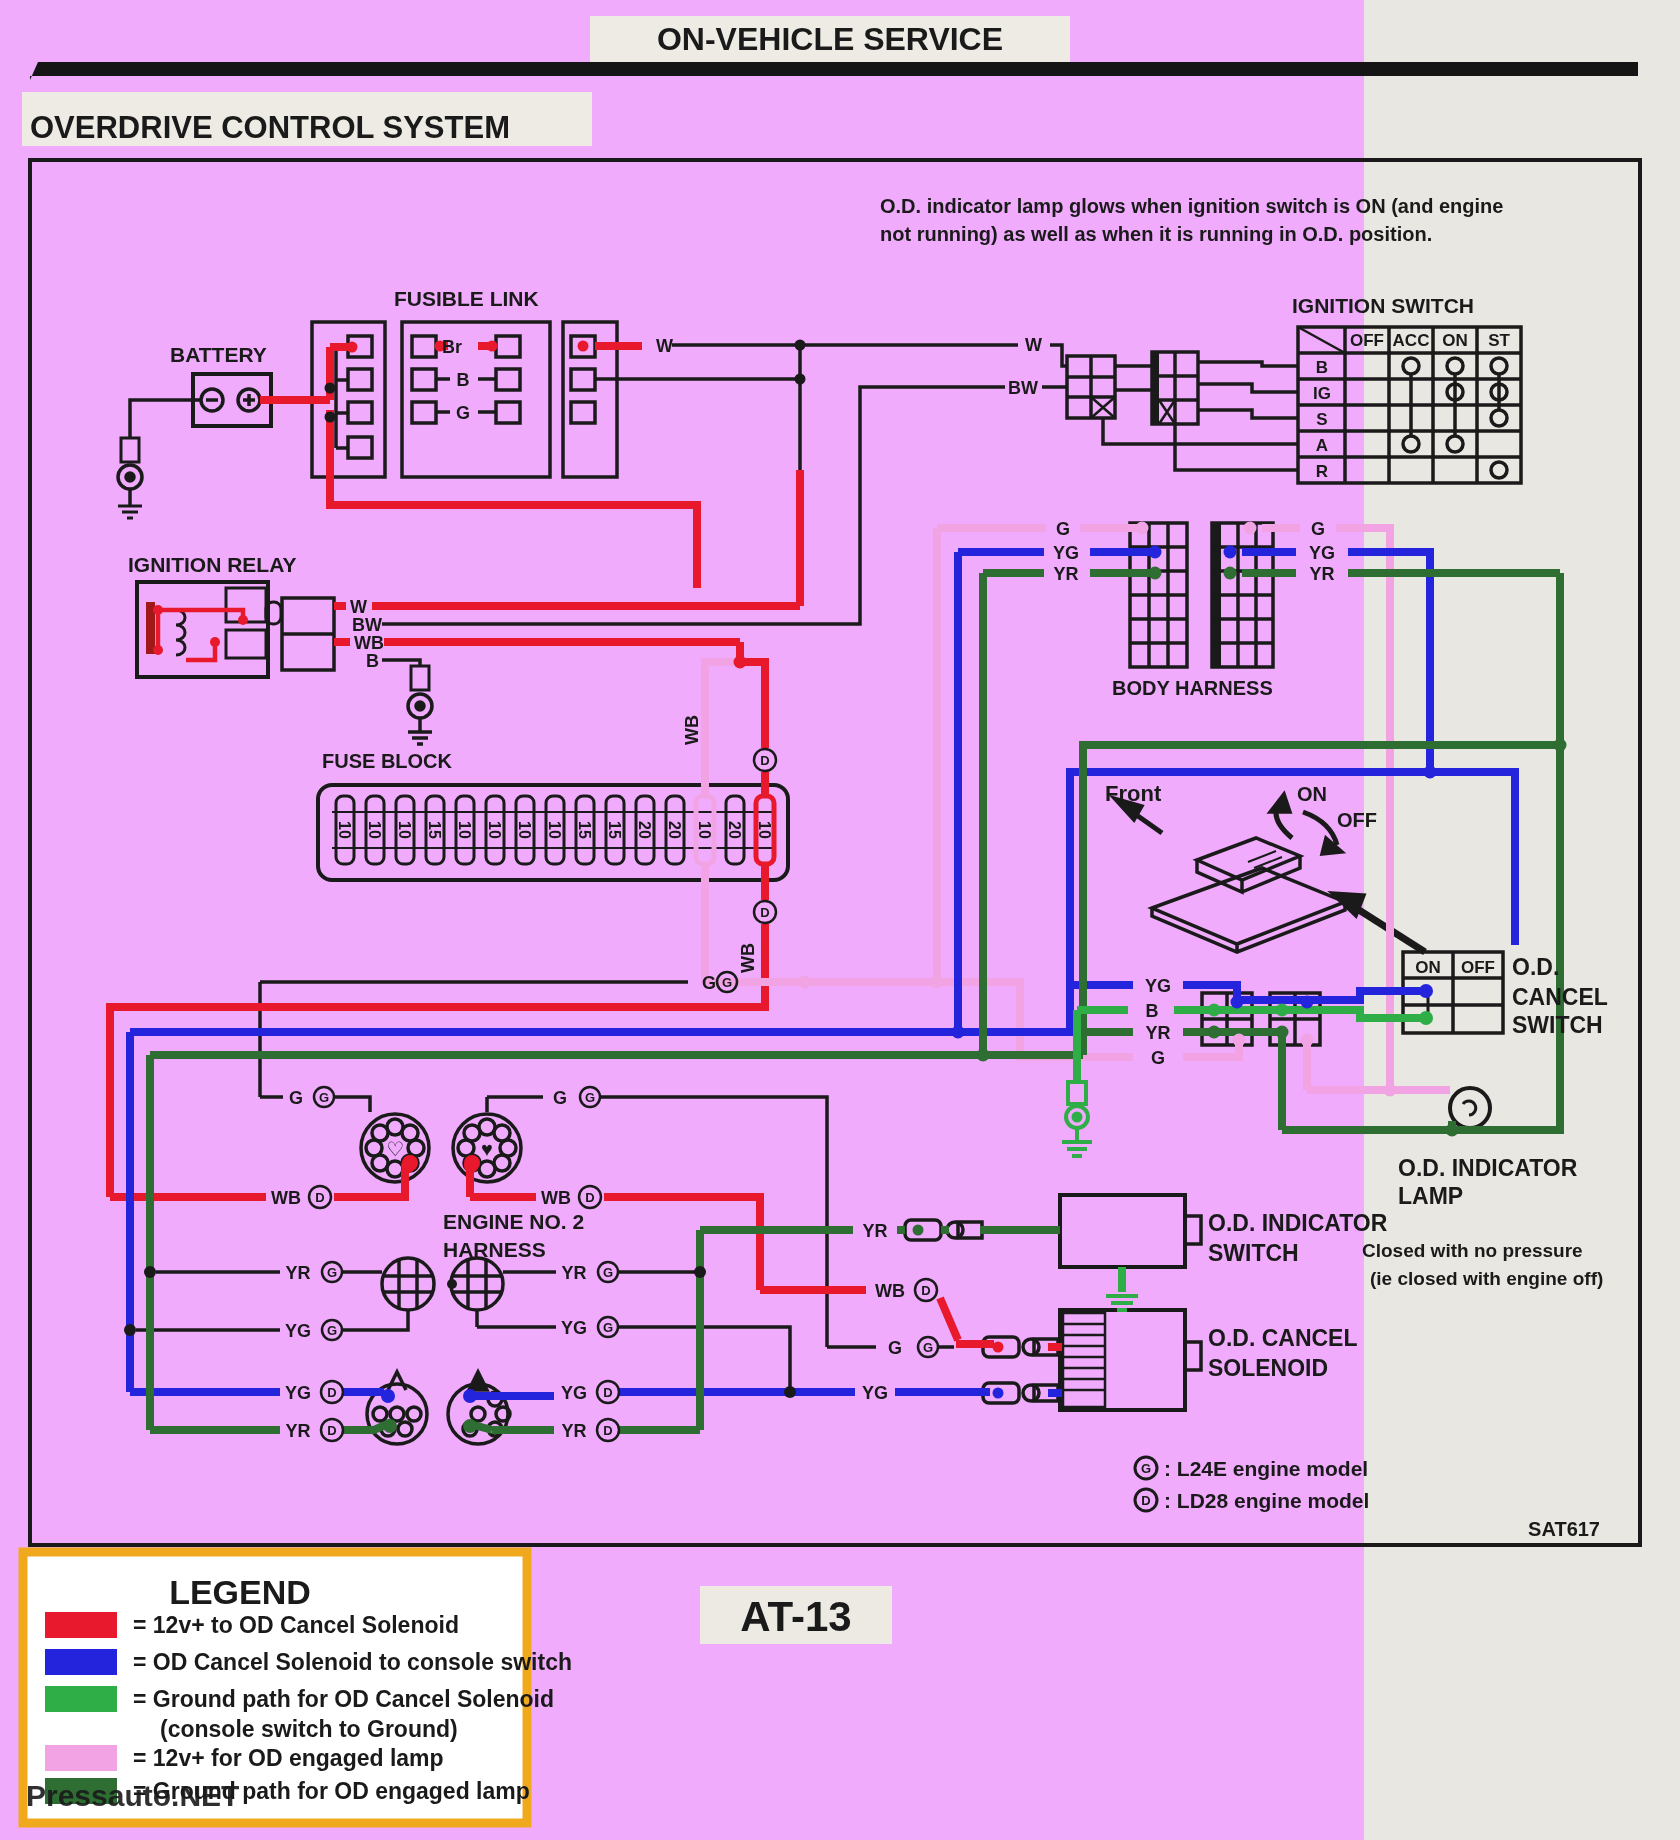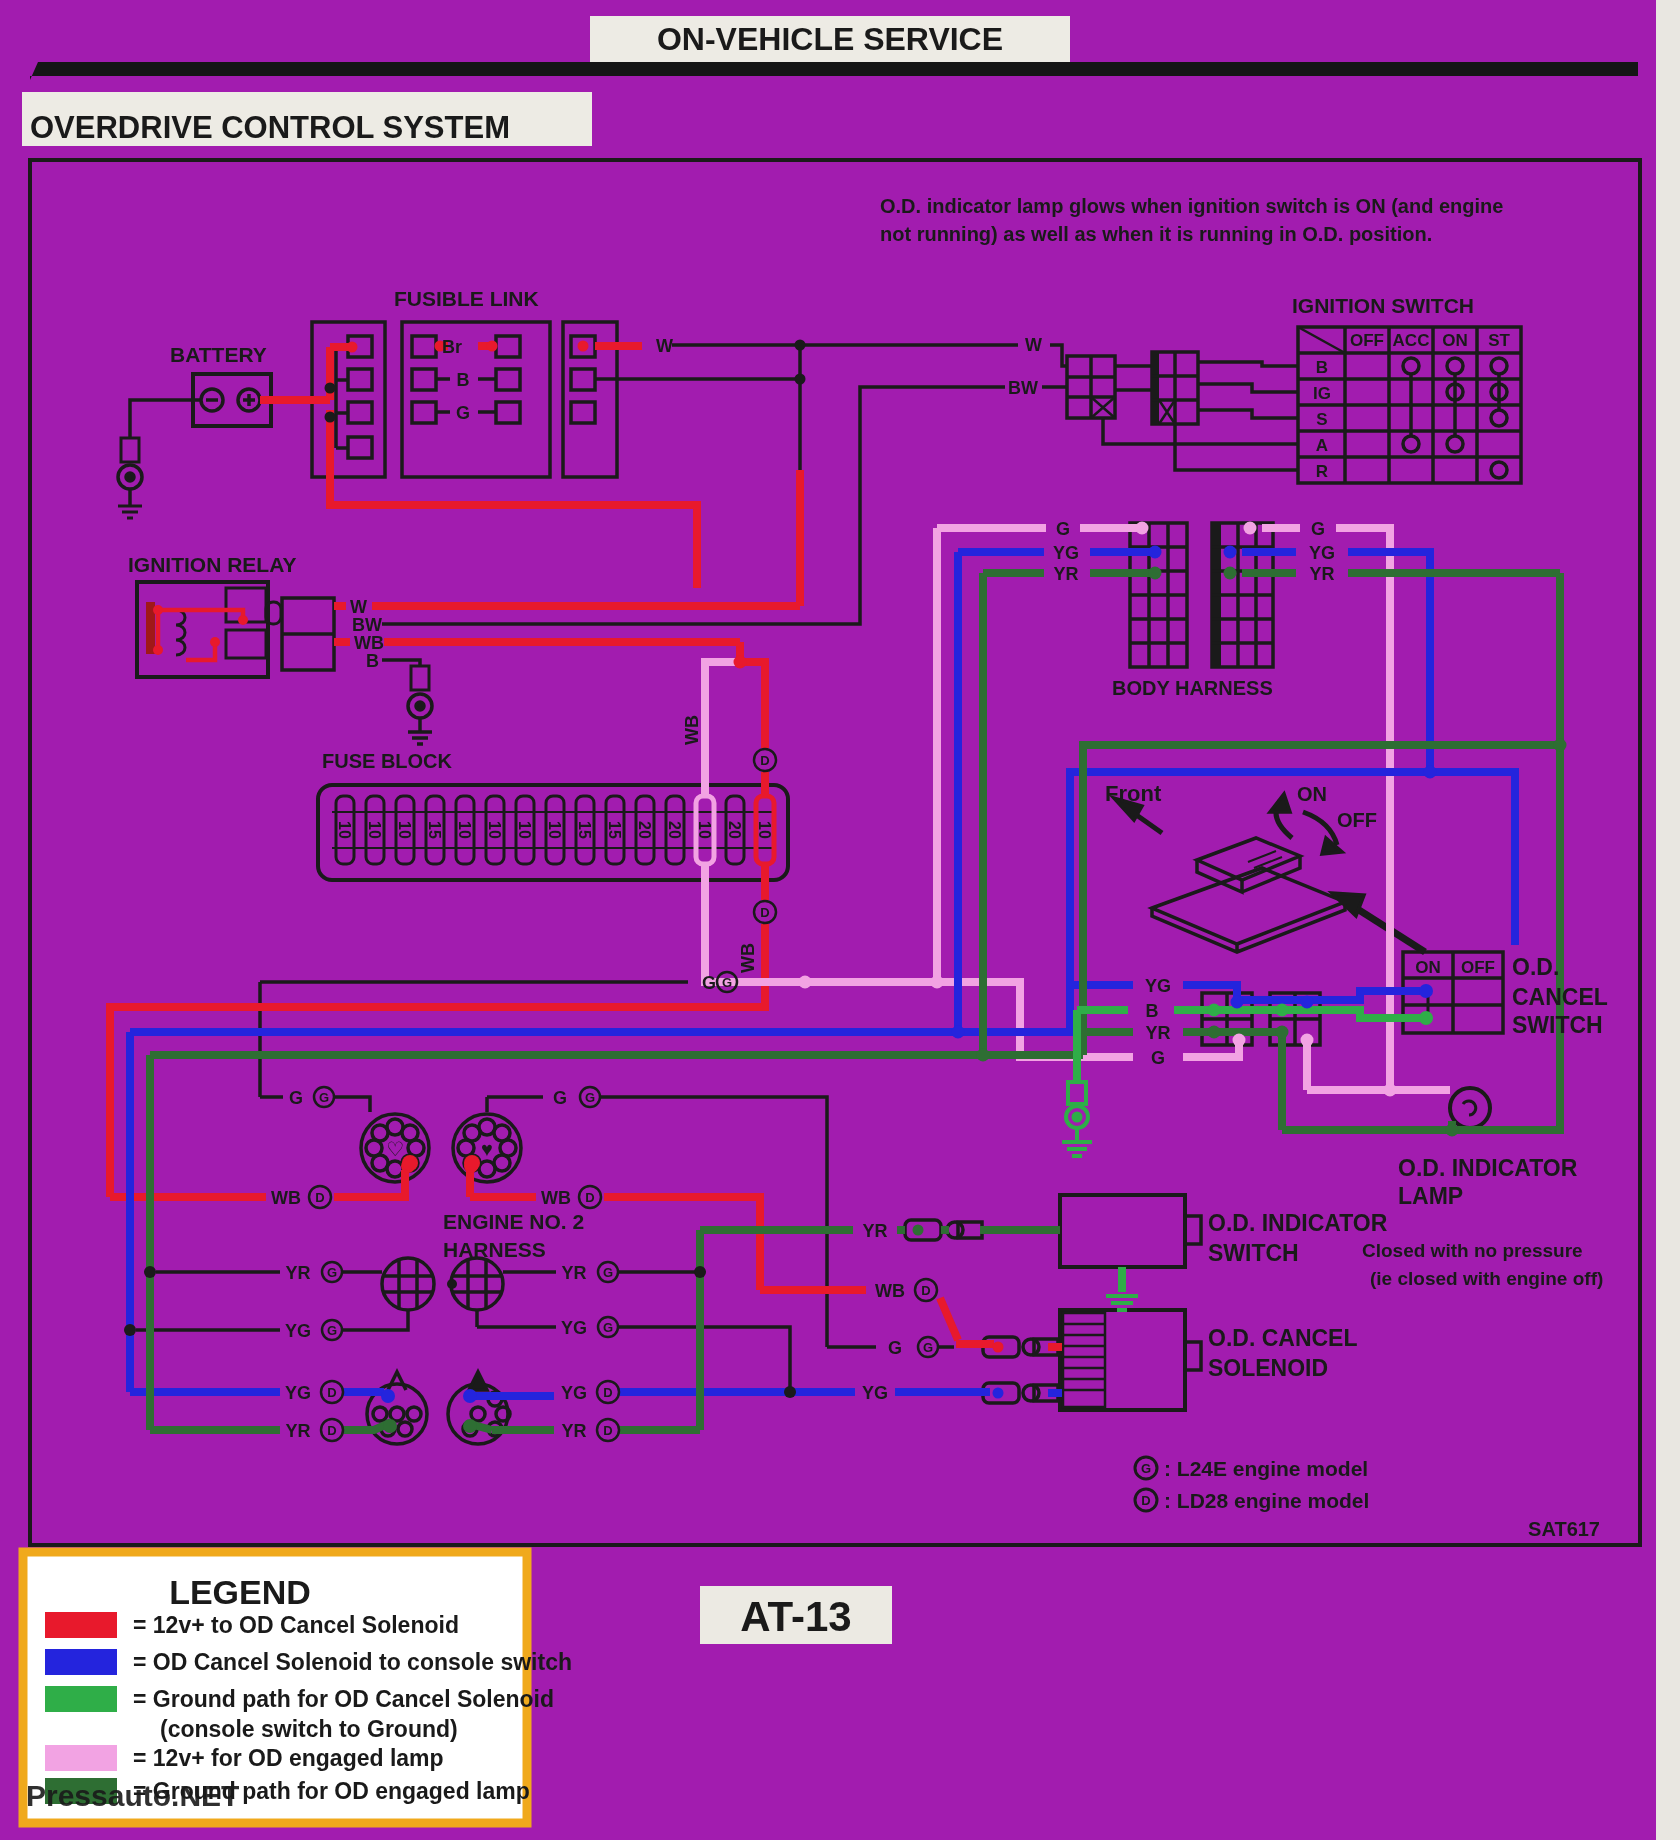--- a/index.html
+++ b/index.html
@@ -1,16 +1,16 @@
 <!DOCTYPE html>
 <html><head>
 <meta charset="utf-8">
 <style>
   html,body{margin:0;padding:0;background:#e9e7e1;}
-  #page{width:1656px;height:1840px;position:relative;background:#a21caf;font-family:"Liberation Sans",sans-serif;}
+  #page{width:1364px;height:1840px;position:relative;background:#f0abfc;font-family:"Liberation Sans",sans-serif;}
   svg text{font-family:"Liberation Sans","DejaVu Sans",sans-serif;font-weight:bold;fill:#1a1a1a;}
 </style>
 </head>
 <body>
 
 <div id="page">
 <svg width="1680" height="1840" viewBox="0 0 1680 1840">
 
   <rect x="590" y="16" width="480" height="46" fill="#edebe4"></rect>
   <rect x="22" y="92" width="570" height="54" fill="#edebe4"></rect>

